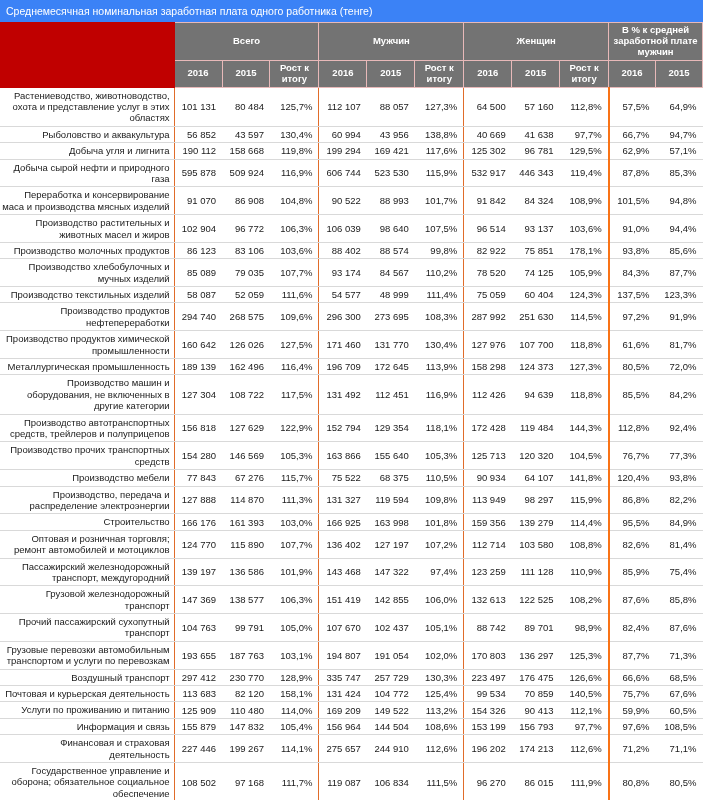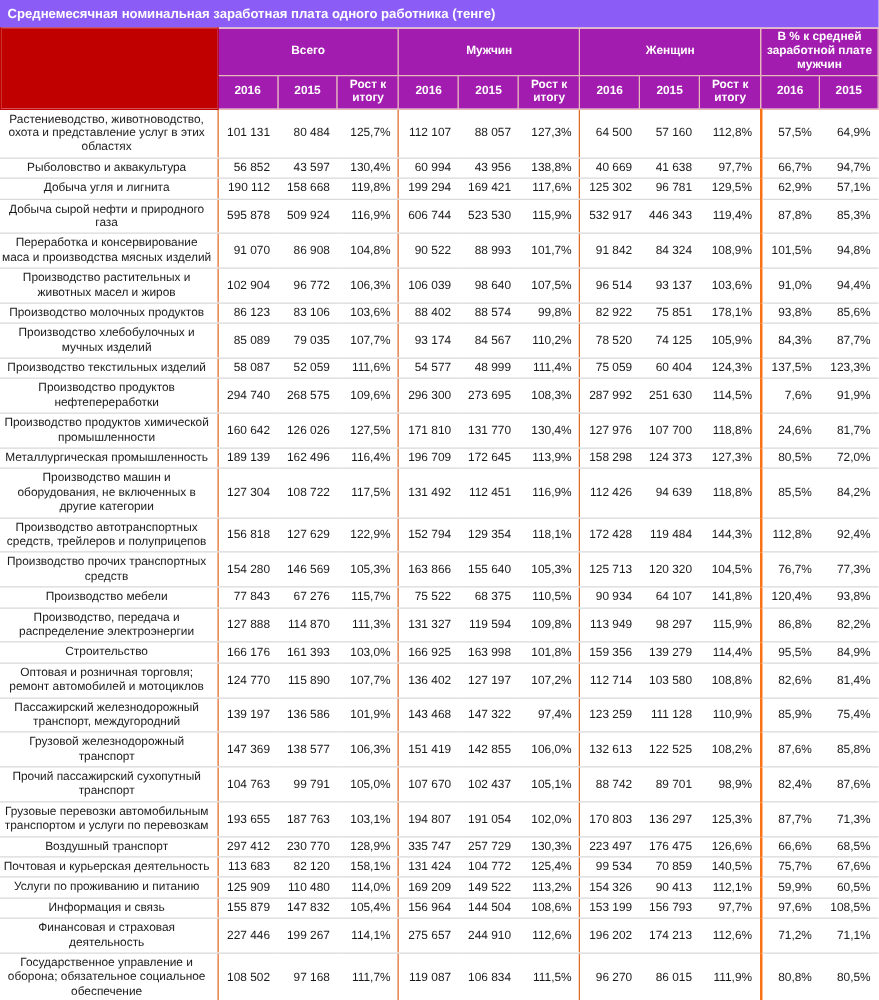--- a/index.html
+++ b/index.html
@@ -8,55 +8,55 @@
     background: #ffffff;
     font-family: "Liberation Sans", sans-serif;
     width: 703px;
   }
   #wrap {
     width: 703px;
     background: #fff;
     padding: 0;
   }
   .title-bar {
-    background: #8b5cf6;
+    background: #3b82f6;
     color: #ffffff;
     font-size: 10.5px;
-    font-weight: bold;
+    font-weight: normal;
     padding: 5px 6px 5px 6px;
     letter-spacing: 0px;
   }
   table {
     border-collapse: collapse;
     width: 703px;
     table-layout: fixed;
   }
   th, td {
     font-size: 9.5px;
     padding: 2px 4px;
     vertical-align: middle;
   }
   thead th {
-    background: #a21caf;
+    background: #737373;
     color: #fff;
     font-weight: bold;
     text-align: center;
     border: 1px solid #e8b9b9;
     line-height: 1.15;
   }
   thead th.blank {
     background: #c00000;
     border: 1px solid #c00000;
   }
   tbody td {
     border-bottom: 1px solid #d9d9d9;
     color: #1a1a1a;
   }
   tbody td.lbl {
-    text-align: center;
+    text-align: right;
     line-height: 1.2;
     padding-left: 0;
     border-left: 1px solid #ffffff;
   }
   tbody td.num {
     text-align: right;
     padding-right: 6px;
     white-space: nowrap;
   }
   tbody tr:nth-child(even) td { background: #ffffff; }
@@ -244,35 +244,35 @@
           <td class="lbl">Производство продуктов нефтепереработки</td>
           <td class="num sep-left">294 740</td>
           <td class="num">268 575</td>
           <td class="num">109,6%</td>
           <td class="num sep-left">296 300</td>
           <td class="num">273 695</td>
           <td class="num">108,3%</td>
           <td class="num sep-left">287 992</td>
           <td class="num">251 630</td>
           <td class="num">114,5%</td>
-          <td class="num sep-left-strong">7,6%</td>
+          <td class="num sep-left-strong">97,2%</td>
           <td class="num">91,9%</td>
         </tr>
         <tr>
           <td class="lbl">Производство продуктов химической промышленности</td>
           <td class="num sep-left">160 642</td>
           <td class="num">126 026</td>
           <td class="num">127,5%</td>
-          <td class="num sep-left">171 810</td>
+          <td class="num sep-left">171 460</td>
           <td class="num">131 770</td>
           <td class="num">130,4%</td>
           <td class="num sep-left">127 976</td>
           <td class="num">107 700</td>
           <td class="num">118,8%</td>
-          <td class="num sep-left-strong">24,6%</td>
+          <td class="num sep-left-strong">61,6%</td>
           <td class="num">81,7%</td>
         </tr>
         <tr>
           <td class="lbl">Металлургическая промышленность</td>
           <td class="num sep-left">189 139</td>
           <td class="num">162 496</td>
           <td class="num">116,4%</td>
           <td class="num sep-left">196 709</td>
           <td class="num">172 645</td>
           <td class="num">113,9%</td>

